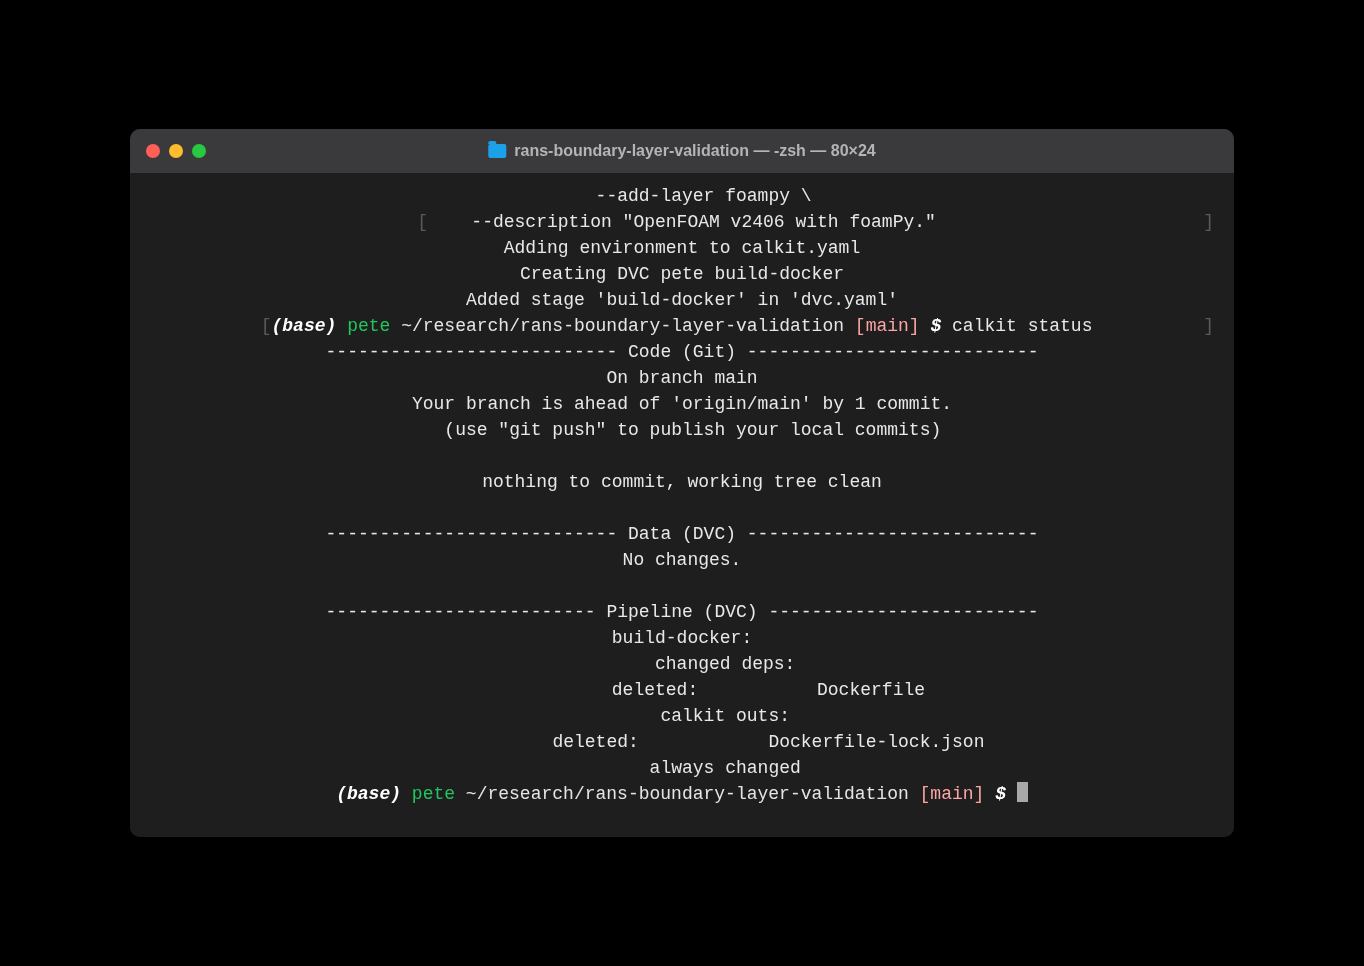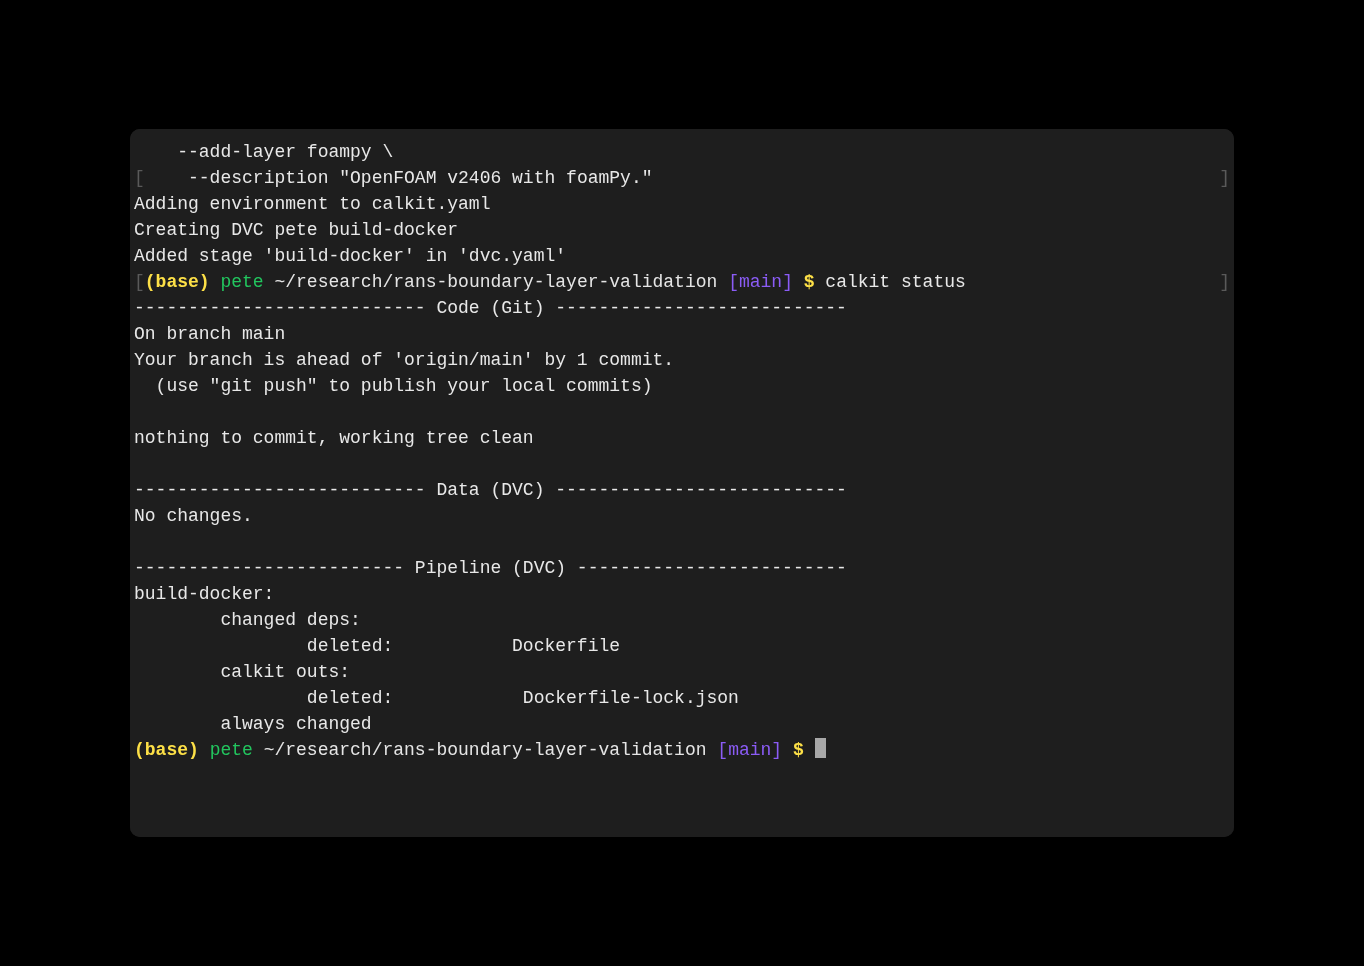--- a/index.html
+++ b/index.html
@@ -73,46 +73,58 @@
     }
     .title-text {
       color: #b4b4b4;
       font-size: 16px;
       font-weight: 600;
       font-family: -apple-system, BlinkMacSystemFont, "Segoe UI", sans-serif;
     }
     .terminal-body {
       flex: 1;
       background: #1e1e1e;
-      padding: 10px 4px;
+      padding: 10px 20px;
       color: #e8e8e8;
       font-size: 18px;
       line-height: 26px;
       white-space: pre;
       overflow: hidden;
       font-weight: 500;
+      text-align: center;
     }
-    .c-white { color: #fde047; font-weight: 600; }
+    .c-white { color: #ffffff; font-weight: 600; font-style: italic; }
     .c-gray { color: #22c55e; }
     .c-pink { color: #e5e5e5; }
-    .c-cyan { color: #8b5cf6; }
+    .c-cyan { color: #fca5a5; }
     .c-dimbracket { color: #5a5a5a; }
     .cursor-block {
       display: inline-block;
       width: 11px;
       height: 20px;
       background: #a8a8a8;
       vertical-align: text-bottom;
       margin-bottom: 2px;
     }
   </style>
 </head>
 <body>
 
 <div class="terminal-window">
+  <div class="titlebar">
+    <div class="traffic-lights">
+      <div class="traffic-light tl-close"></div>
+      <div class="traffic-light tl-min"></div>
+      <div class="traffic-light tl-max"></div>
+    </div>
+    <div class="title-center">
+      <div class="folder-icon"></div>
+      <span class="title-text">rans-boundary-layer-validation — -zsh — 80×24</span>
+    </div>
+  </div>
   <div class="terminal-body"><span>    --add-layer foampy \</span>
 <span class="c-dimbracket">[</span><span>    --description "OpenFOAM v2406 with foamPy."</span><span style="float:right" class="c-dimbracket">]</span>
 <span>Adding environment to calkit.yaml</span>
 <span>Creating DVC pete build-docker</span>
 <span>Added stage 'build-docker' in 'dvc.yaml'</span>
 <span class="c-dimbracket">[</span><span class="c-white">(base) </span><span class="c-gray">pete </span><span class="c-pink">~/research/rans-boundary-layer-validation </span><span class="c-cyan">[main]</span><span class="c-white"> $ </span><span>calkit status</span><span style="float:right" class="c-dimbracket">]</span>
 <span>--------------------------- Code (Git) ---------------------------</span>
 <span>On branch main</span>
 <span>Your branch is ahead of 'origin/main' by 1 commit.</span>
 <span>  (use "git push" to publish your local commits)</span>

